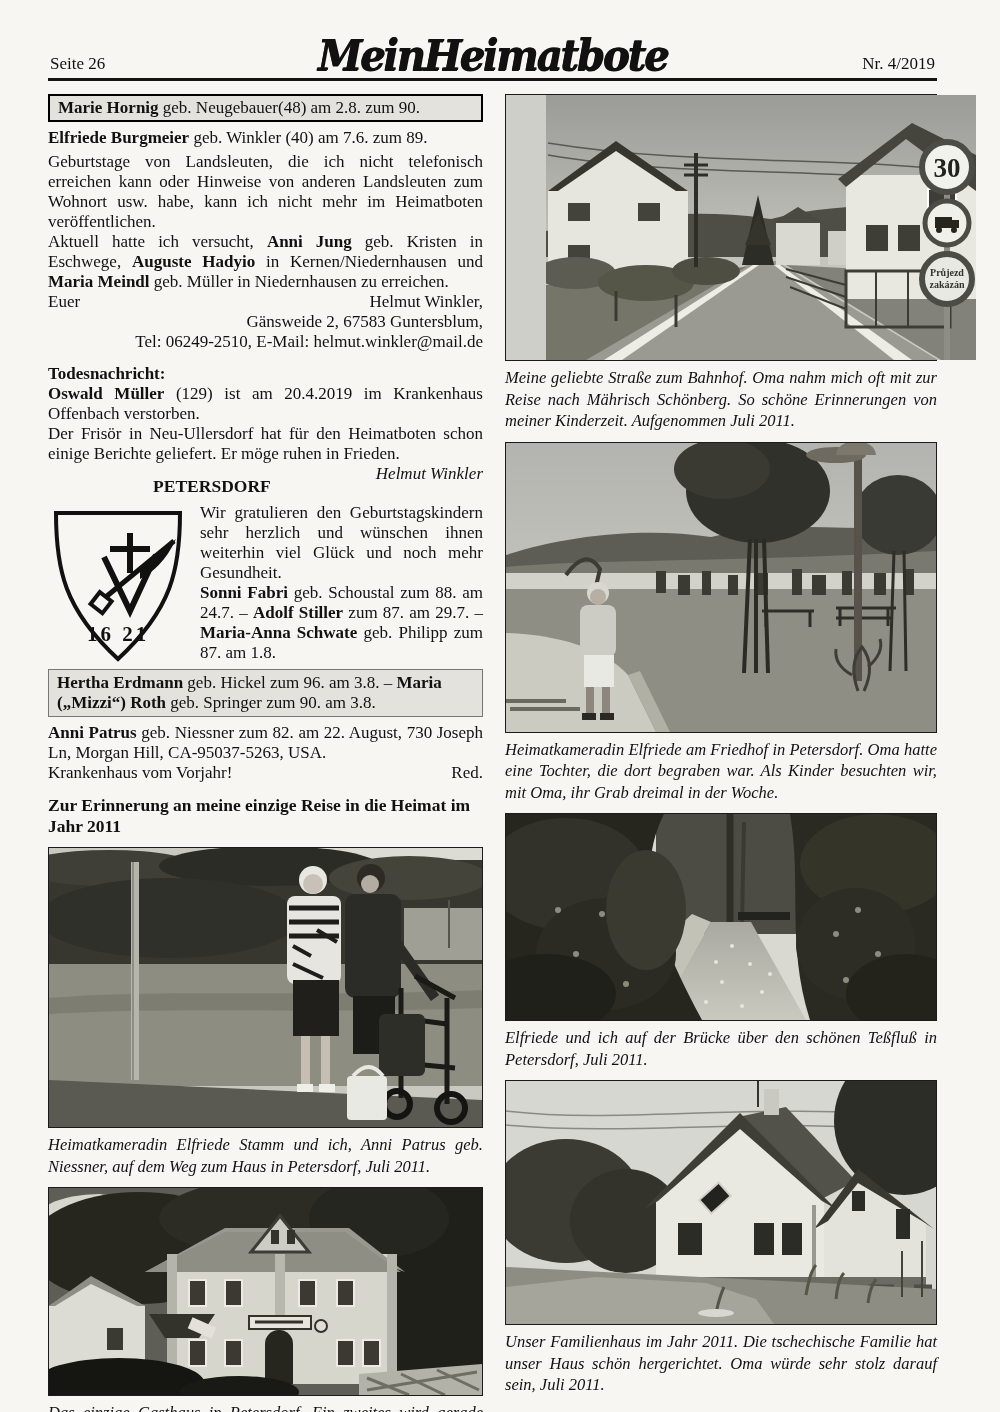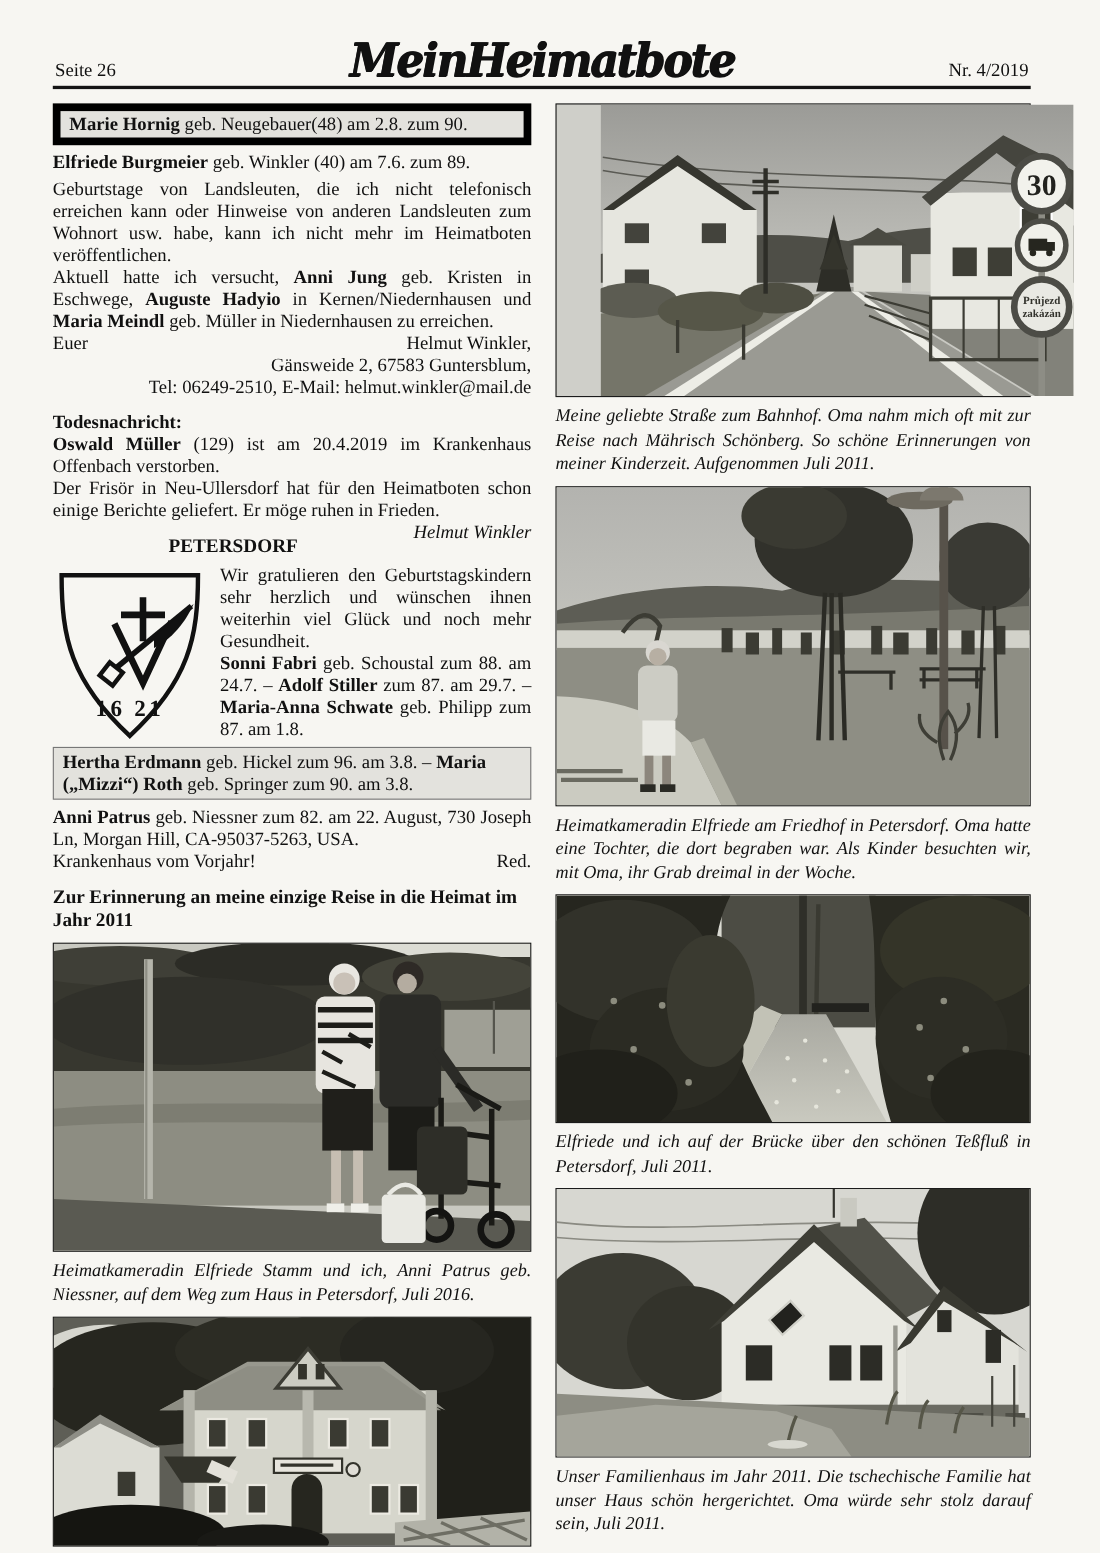--- a/index.html
+++ b/index.html
@@ -14,21 +14,21 @@
     font-family:"DejaVu Serif",serif;font-weight:bold;font-style:italic;
     font-size:40px;letter-spacing:-2px;transform:scaleY(1.05);
     text-shadow:1px 0 #111,0 1px #111;}
   
   .columns{display:flex;gap:22px;margin-top:13px;}
   .col{box-sizing:border-box;}
   .col.left{width:435px;}
   .col.right{width:432px;}
   p{margin:0;font-size:17px;line-height:20px;text-align:justify;}
   .b{font-weight:bold;} .i{} .fr{float:right;font-style:italic;}
-  .boxed{border:7px solid #000000;background:#e3e2dd;padding:2px 8px;
+  .boxed{border:2px solid #000000;background:#e3e2dd;padding:2px 8px;
          font-size:17px;line-height:20px;}
   .graybox{border:1px solid #777;background:#e3e2dd;padding:3px 8px;
          font-size:17px;line-height:20px;margin-top:6px;overflow:hidden;}
   .mt4{margin-top:4px;} .mt6{margin-top:6px;} .mt10{margin-top:10px;} .mt12{margin-top:12px;}
   .row{display:flex;justify-content:space-between;font-size:17px;line-height:20px;}
   .rt{text-align:right;font-size:17px;line-height:20px;}
   h2{margin:0;font-size:17.5px;line-height:21px;font-weight:bold;}
   .center{text-align:center;}
   .pd-section{margin-top:6px;overflow:visible;}
   .crest{float:left;width:140px;height:162px;margin:4px 12px 0 0;}
@@ -126,21 +126,21 @@
           <rect x="304" y="148" width="42" height="58" fill="#1c1c18"></rect>
           <path d="M348,96 L386,150" stroke="#2b2b27" stroke-width="10"></path>
           <path d="M352,140 L352,250 M398,150 L398,256 M352,170 L398,176 M344,214 L406,220 M366,128 L406,150" stroke="#1a1a16" stroke-width="5" fill="none"></path>
           <rect x="330" y="166" width="46" height="62" rx="6" fill="#2e2e28"></rect>
           <circle cx="348" cy="256" r="13" fill="none" stroke="#141412" stroke-width="6"></circle>
           <circle cx="402" cy="260" r="14" fill="none" stroke="#141412" stroke-width="6"></circle>
           <rect x="298" y="228" width="40" height="44" rx="4" fill="#e9e9e3"></rect>
           <path d="M304,228 q16,-18 30,0" stroke="#e9e9e3" stroke-width="4" fill="none"></path>
         </svg>
       </figure>
-      <p class="caption">Heimatkameradin Elfriede Stamm und ich, Anni Patrus geb. Niessner, auf dem Weg zum Haus in Petersdorf, Juli 2016.</p>
+      <p class="caption">Heimatkameradin Elfriede Stamm und ich, Anni Patrus geb. Niessner, auf dem Weg zum Haus in Petersdorf, Juli 2011.</p>
 
       <figure>
         <svg width="433" height="207" viewBox="0 0 433 207" preserveAspectRatio="none">
           <rect width="433" height="207" fill="#5e5e56"></rect>
           <ellipse cx="50" cy="40" rx="70" ry="34" fill="#d6d6ce"></ellipse>
           <ellipse cx="190" cy="18" rx="60" ry="22" fill="#cfcfc7"></ellipse>
           <ellipse cx="90" cy="60" rx="110" ry="56" fill="#26261f"></ellipse>
           <ellipse cx="230" cy="30" rx="120" ry="40" fill="#2c2c24"></ellipse>
           <ellipse cx="380" cy="80" rx="120" ry="120" fill="#20201a"></ellipse>
           <ellipse cx="330" cy="30" rx="70" ry="40" fill="#262620"></ellipse>

